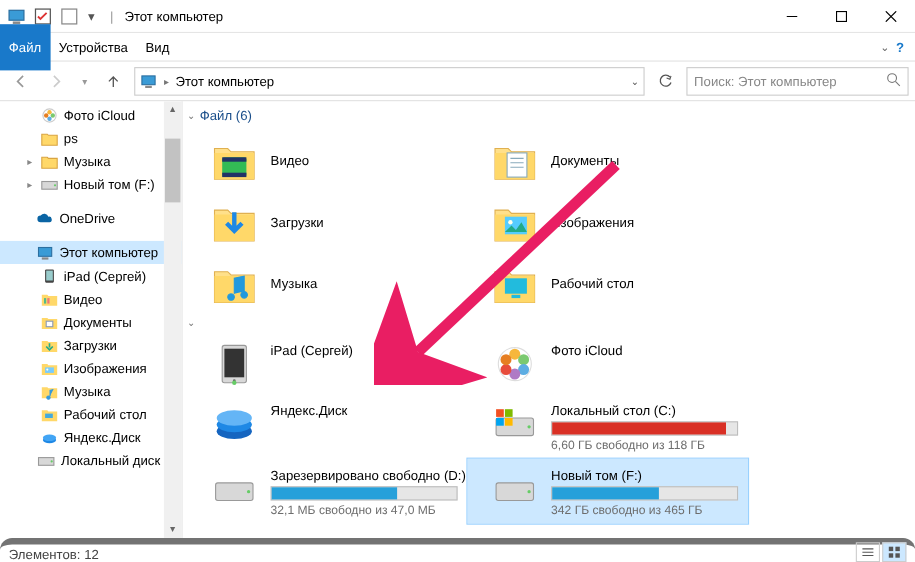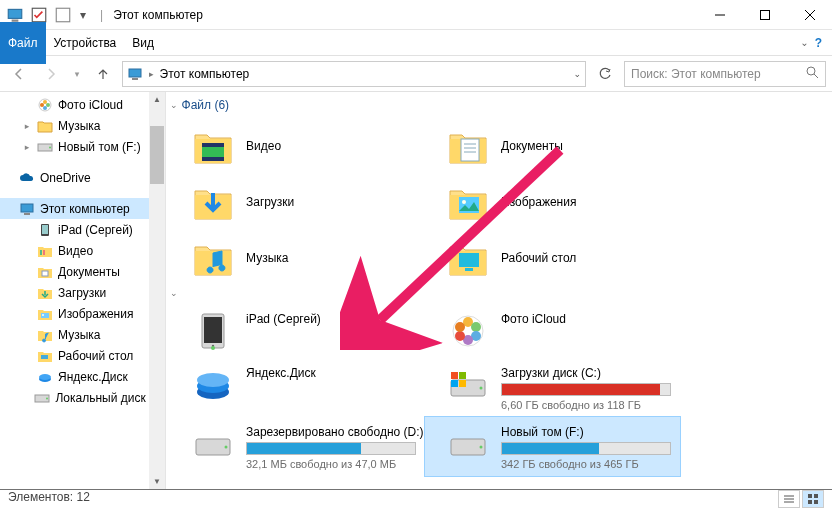--- a/index.html
+++ b/index.html
@@ -15,40 +15,40 @@
 .ribbon-tab { padding: 0 8px; height: 42px; display: flex; align-items: center; cursor: pointer; }
 .ribbon-tab.file { background: #1979ca; color: #fff; }
 .ribbon-right { margin-left: auto; display: flex; align-items: center; gap: 6px; padding-right: 10px; }
 .addrbar { height: 36px; display: flex; align-items: center; padding: 4px 6px; gap: 6px; border-bottom: 1px solid #e1e1e1; }
 .nav-arrow { width: 26px; height: 26px; display: flex; align-items: center; justify-content: center; color: #999; border-radius: 2px; }
 .nav-arrow.enabled { color: #555; }
 .addr-box { flex: 1; height: 26px; border: 1px solid #ccc; display: flex; align-items: center; padding: 0 4px; gap: 6px; }
 .search-box { width: 202px; height: 26px; border: 1px solid #ccc; display: flex; align-items: center; padding: 0 6px; color: #888; justify-content: space-between; }
 .body-area { display: flex; height: calc(511px - 30px - 26px - 36px - 22px); }
 .sidebar { width: 166px; border-right: 1px solid #e5e5e5; overflow: hidden; padding-top: 2px; position: relative; }
-.tree-item { display: flex; align-items: center; height: 21px; padding-left: 18px; gap: 5px; cursor: pointer; white-space: nowrap; }
+.tree-item { display: flex; align-items: center; height: 21px; padding-left: 32px; gap: 5px; cursor: pointer; white-space: nowrap; }
 .tree-item.indent { padding-left: 36px; }
 .tree-item.selected { background: #cce8ff; }
 .tree-item .exp { width: 10px; color: #888; font-size: 9px; display: inline-block; text-align: center; margin-left: -14px; margin-right: 0px; }
 .scroll-stub { position: absolute; right: 0; top: 0; bottom: 0; width: 16px; background: #f0f0f0; display: flex; flex-direction: column; justify-content: space-between; align-items: center; }
 .scroll-stub .thumb { background: #c2c2c2; width: 14px; flex: 0 0 58px; margin-top: 22px; }
 .content { flex: 1; overflow: hidden; padding: 2px 0 0 4px; }
 .group-header { display: flex; align-items: center; gap: 4px; color: #1a4e8a; margin: 4px 0 6px 0; cursor: pointer; }
 .group-header .chev { font-size: 9px; color: #777; }
 .folder-grid { display: flex; flex-wrap: wrap; }
 .folder-item { width: 255px; height: 56px; display: flex; align-items: center; gap: 12px; padding-left: 22px; cursor: pointer; }
 .folder-item .big-icon { width: 42px; height: 42px; position: relative; }
 .device-item { width: 255px; display: flex; align-items: flex-start; gap: 12px; padding: 6px 0 6px 22px; cursor: pointer; }
 .device-item .big-icon { width: 42px; height: 42px; position: relative; flex-shrink: 0; }
 .device-item .info { display: flex; flex-direction: column; gap: 3px; padding-top: 2px; }
 .device-item.selected { background: #cce8ff; outline: 1px solid #99d1ff; }
 .bar { width: 170px; height: 13px; border: 1px solid #bdbdbd; background: #e6e6e6; position: relative; }
 .bar .fill { position: absolute; top: 0; left: 0; bottom: 0; }
 .sub { color: #6d6d6d; font-size: 11px; }
-.statusbar { height: 22px; border-top: 1px solid #737373; display: flex; align-items: flex-start; padding: 0 8px; font-size: 11px; color: #444; }
+.statusbar { height: 22px; border-top: 6px solid #737373; display: flex; align-items: flex-end; padding: 0 8px; font-size: 11px; color: #444; border-radius: 11px; }
 .statusbar .right { margin-left: auto; display: flex; gap: 2px; }
 .view-toggle { width: 22px; height: 18px; border: 1px solid #ccc; display: flex; align-items: center; justify-content: center; }
 
 .ico { width: 16px; height: 16px; display: inline-flex; align-items: center; justify-content: center; flex-shrink: 0; }
 .ico svg { width: 16px; height: 16px; }
 
 .folder-svg { width: 42px; height: 42px; }
 
 .annot-arrow { position: absolute; left: 340px; top: 130px; pointer-events: none; z-index: 50; }
 </style>
@@ -159,20 +159,29 @@
           <span class="ico">
             <svg viewBox="0 0 16 16">
               <circle cx="8" cy="8" r="6" fill="#fff" stroke="#ccc"></circle>
               <circle cx="8" cy="5" r="2" fill="#f6b73c"></circle>
               <circle cx="11" cy="8" r="2" fill="#7bc96f"></circle>
               <circle cx="8" cy="11" r="2" fill="#5dade2"></circle>
               <circle cx="5" cy="8" r="2" fill="#e67e22"></circle>
             </svg>
           </span>
           <span>Фото iCloud</span>
+        </div>
+        <div class="tree-item indent">
+          <span class="exp"></span>
+          <span class="ico">
+            <svg viewBox="0 0 16 16">
+              <path d="M1 4 h5 l1 1 h8 v9 h-14 z" fill="#ffd869" stroke="#d9a441"></path>
+            </svg>
+          </span>
+          <span>ps</span>
         </div>
         <div class="tree-item indent">
           <span class="exp">▸</span>
           <span class="ico">
             <svg viewBox="0 0 16 16">
               <path d="M1 4 h5 l1 1 h8 v9 h-14 z" fill="#ffd869" stroke="#d9a441"></path>
             </svg>
           </span>
           <span>Музыка</span>
         </div>
@@ -416,21 +425,21 @@
               <rect x="4" y="16" width="34" height="16" rx="2" fill="#d8d8d8" stroke="#999"></rect>
               <circle cx="34" cy="24" r="1.5" fill="#6c6"></circle>
               <g transform="translate(4 8)">
                 <rect width="7" height="7" fill="#f25022"></rect>
                 <rect x="8" width="7" height="7" fill="#7fba00"></rect>
                 <rect y="8" width="7" height="7" fill="#00a4ef"></rect>
                 <rect x="8" y="8" width="7" height="7" fill="#ffb900"></rect>
               </g>
             </svg></div>
           <div class="info">
-            <span>Загрузки диск (C:)</span>
+            <span>Локальный стол (C:)</span>
             <div class="bar">
               <div class="fill" style="width:94%;background:#d93025;"></div>
             </div>
             <span class="sub">6,60 ГБ свободно из 118 ГБ</span>
           </div>
         </div>
         <div class="device-item">
           <div class="big-icon"><svg viewBox="0 0 42 42">
               <rect x="4" y="16" width="34" height="16" rx="2" fill="#d8d8d8" stroke="#999"></rect>
               <circle cx="34" cy="24" r="1.5" fill="#6c6"></circle>

